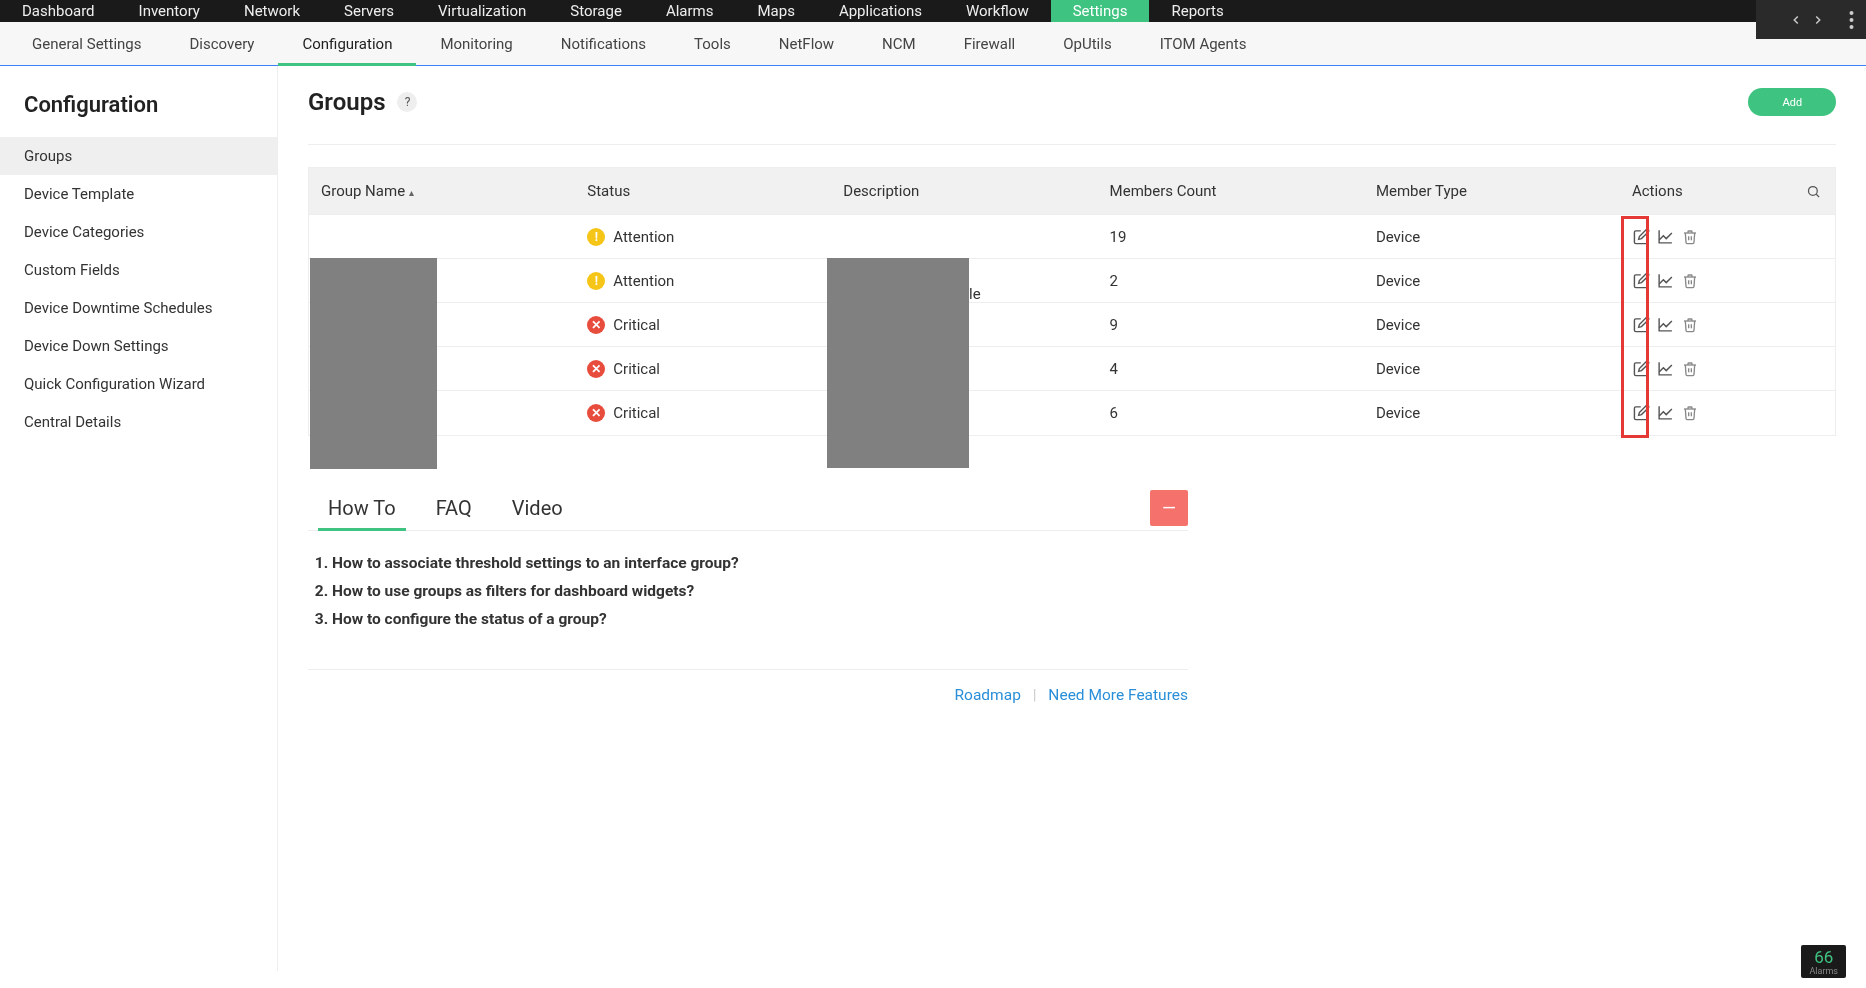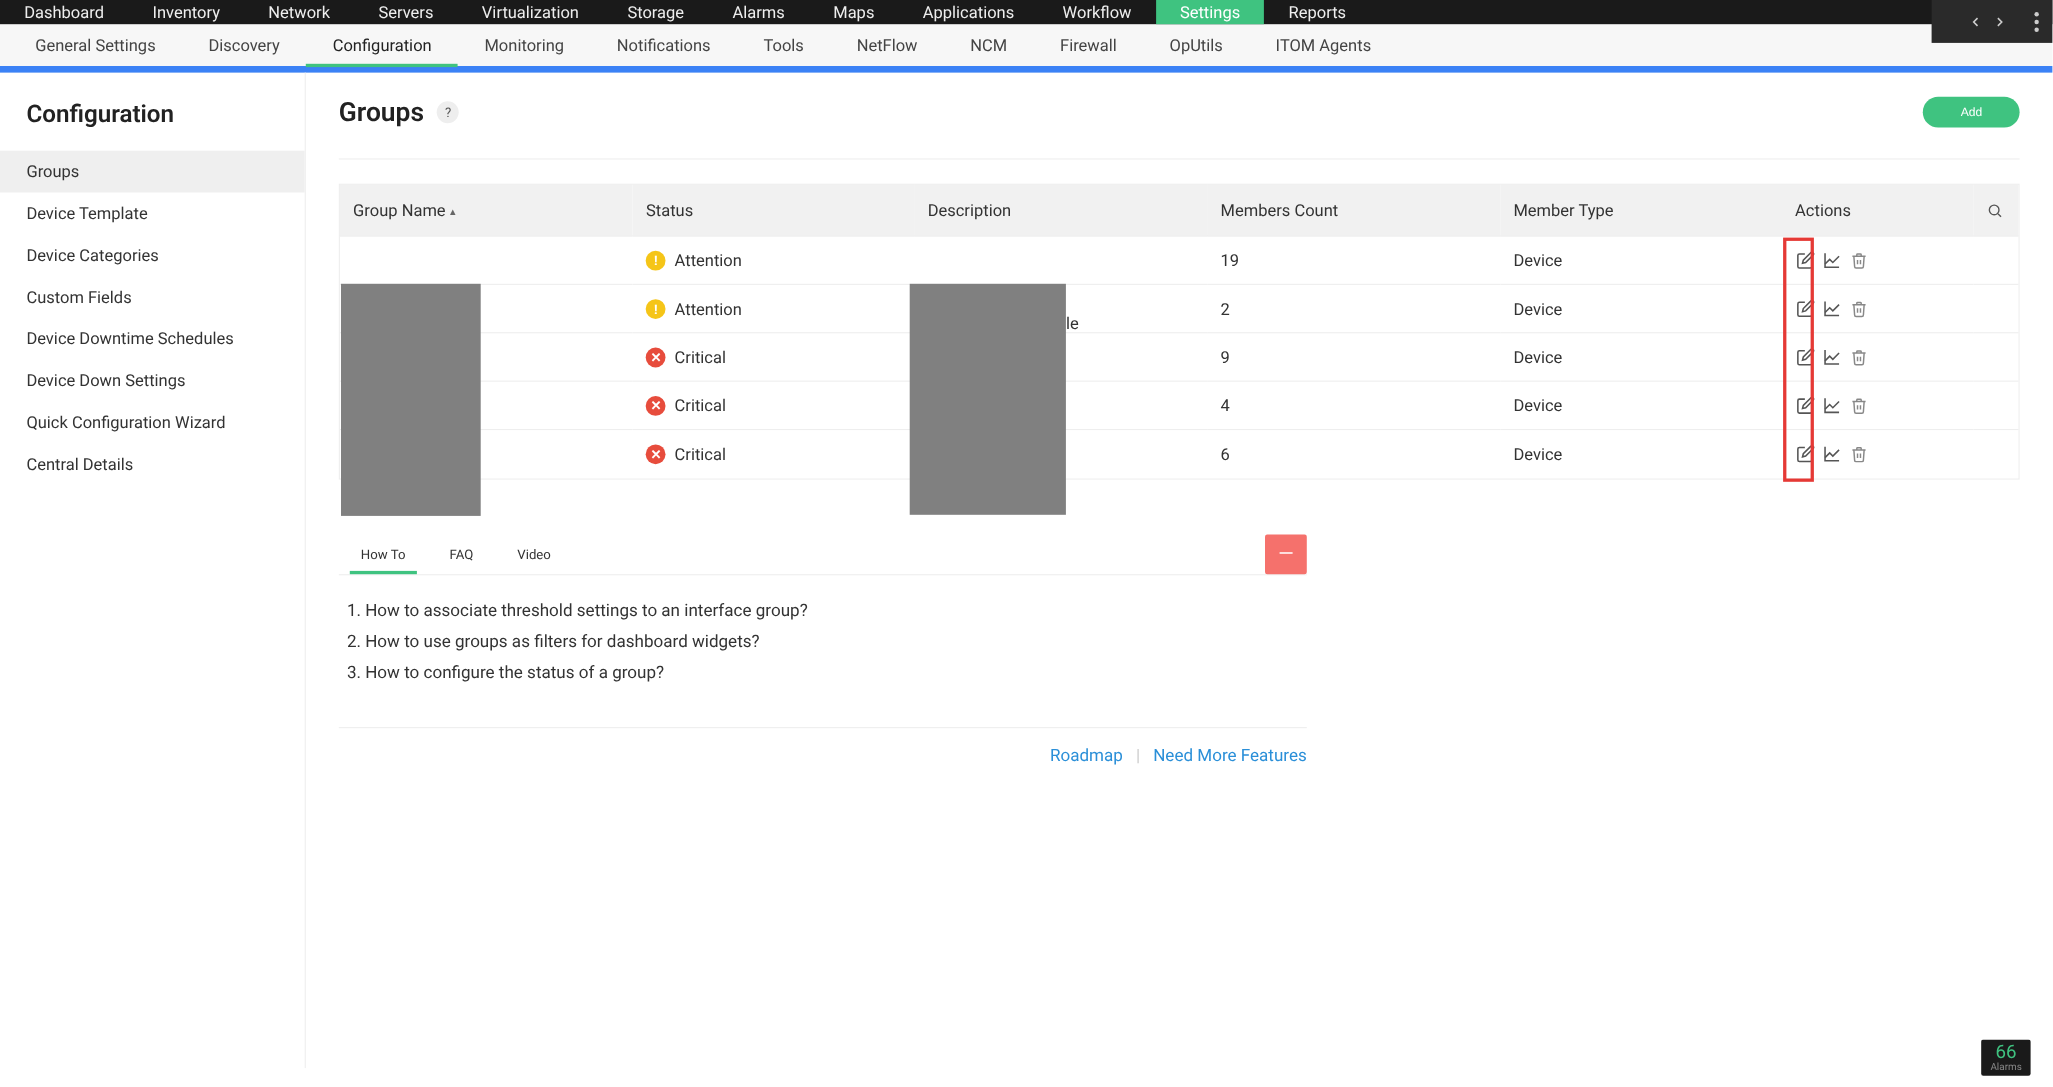--- a/index.html
+++ b/index.html
@@ -8,21 +8,21 @@
 
 .topnav { background: #1a1a1a; height: 22px; display: flex; align-items: stretch; color: #fff; position: relative; }
 .topnav-item { padding: 0 22px; display: flex; align-items: center; font-size: 15px; color: #eee; cursor: pointer; }
 .topnav-item.active { background: #3fc380; color: #fff; }
 .topnav-arrows { margin-left: auto; display: flex; align-items: center; padding: 0 12px; gap: 8px; }
 .topnav-arrows svg { cursor: pointer; }
 .topnav-dots { display: flex; align-items: center; padding: 0 12px; cursor: pointer; }
 .topright-grey { position: absolute; right: 0; top: 0; width: 110px; height: 39px; background: #2a2a2a; display: flex; align-items: center; }
 
 
-.subnav { background: #f7f7f7; height: 44px; display: flex; align-items: stretch; padding: 0 8px; border-bottom: 6px solid #3b82f6; }
+.subnav { background: #f7f7f7; height: 44px; display: flex; align-items: stretch; padding: 0 8px; border-bottom: 1px solid #3b82f6; }
 .subnav-item { padding: 0 24px; display: flex; align-items: center; font-size: 15px; color: #444; cursor: pointer; position: relative; }
 .subnav-item.active { color: #222; }
 .subnav-item.active::after { content: ""; position: absolute; left: 0; right: 0; bottom: -1px; height: 3px; background: #3fc380; }
 
 
 .layout { display: flex; height: calc(100% - 83px); }
 .sidebar { width: 278px; border-right: 1px solid #eee; padding: 8px 0; }
 .sidebar h2 { font-size: 22px; font-weight: 600; padding: 18px 24px 20px; color: #222; }
 .sidebar-item { padding: 10px 24px; font-size: 15px; color: #333; cursor: pointer; }
 .sidebar-item.active { background: #efefef; }
@@ -53,25 +53,25 @@
 .highlight-col { position: absolute; top: 48px; left: 1312px; width: 28px; height: 222px; border: 3px solid #e53935; pointer-events: none; }
 
 
 .redact1 { position: absolute; top: 192px; left: 32px; width: 127px; height: 211px; background: #808080; z-index: 5; }
 .redact2 { position: absolute; top: 192px; left: 549px; width: 142px; height: 210px; background: #808080; z-index: 5; }
 .desc-frag { position: absolute; top: 219px; left: 691px; font-size: 15px; color: #333; z-index: 4; }
 
 
 .help-section { margin-top: 50px; max-width: 880px; }
 .help-tabs { display: flex; border-bottom: 1px solid #eee; align-items: center; }
-.help-tab { padding: 10px 20px; font-size: 12px; color: #333; cursor: pointer; position: relative; }
+.help-tab { padding: 10px 20px; font-size: 20px; color: #333; cursor: pointer; position: relative; }
 .help-tab.active::after { content: ""; position: absolute; left: 10px; right: 10px; bottom: -1px; height: 3px; background: #3fc380; }
 .help-collapse { margin-left: auto; width: 38px; height: 36px; background: #f5716c; color: #fff; display: flex; align-items: center; justify-content: center; cursor: pointer; font-size: 18px; border-radius: 2px; }
 .help-list { padding: 18px 24px; }
-.help-list li { padding: 5px 0; font-size: 15.5px; color: #333; }
+.help-list li { padding: 5px 0; font-size: 15.5px; color: #333; font-weight: bold; }
 .help-footer { border-top: 1px solid #eee; margin-top: 18px; padding-top: 16px; text-align: right; font-size: 15.5px; }
 .help-footer a { color: #2a8fd8; text-decoration: none; cursor: pointer; }
 .help-footer .sep { color: #ccc; margin: 0 8px; }
 
 
 .alarms-badge { position: fixed; right: 20px; bottom: 10px; background: #1a1a1a; color: #3fc380; padding: 4px 8px 2px; text-align: center; border-radius: 2px; cursor: pointer; }
 .alarms-badge .count { font-size: 17px; line-height: 1; }
 .alarms-badge .lbl { font-size: 9px; color: #888; display: block; }
 
 svg { display: block; }

